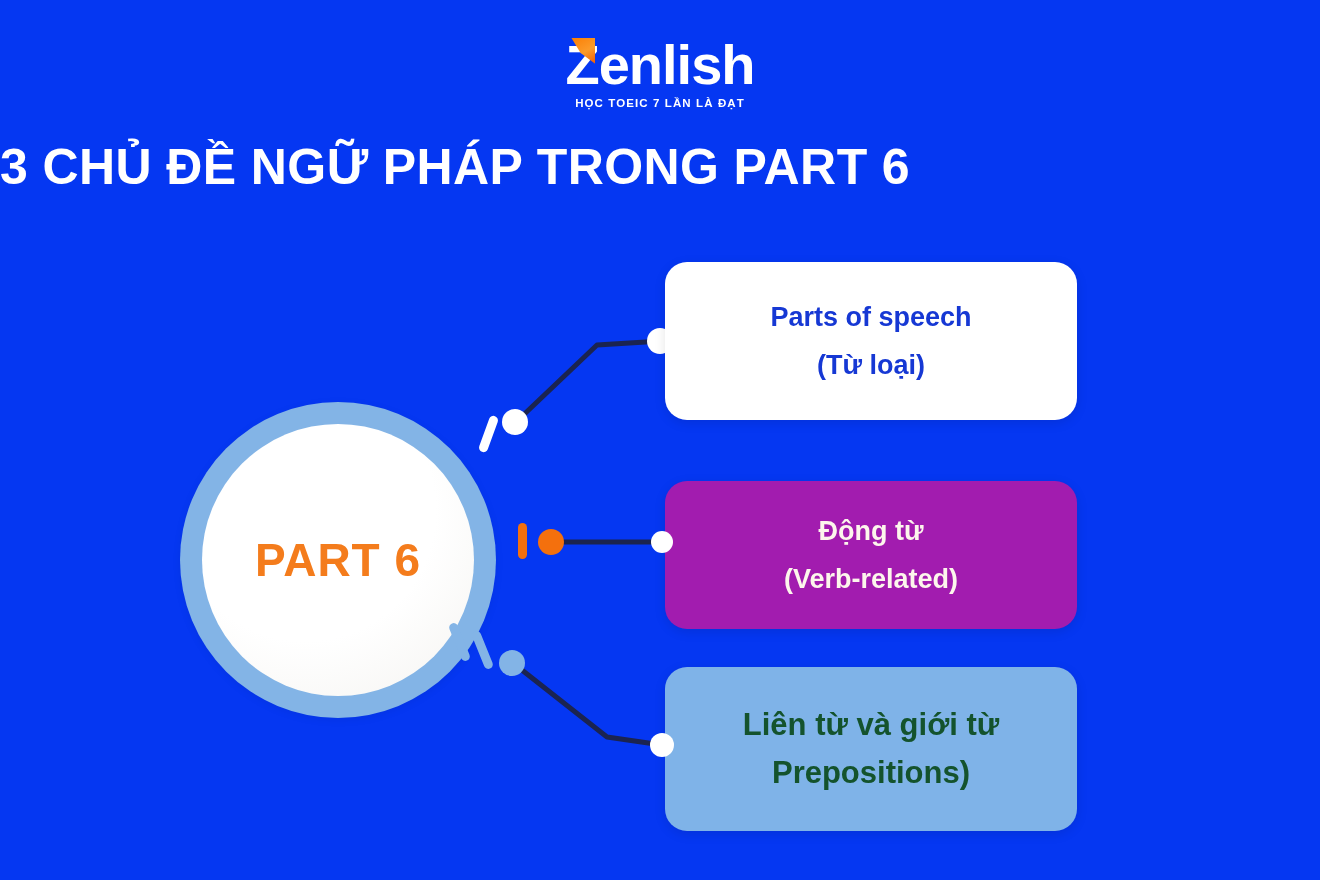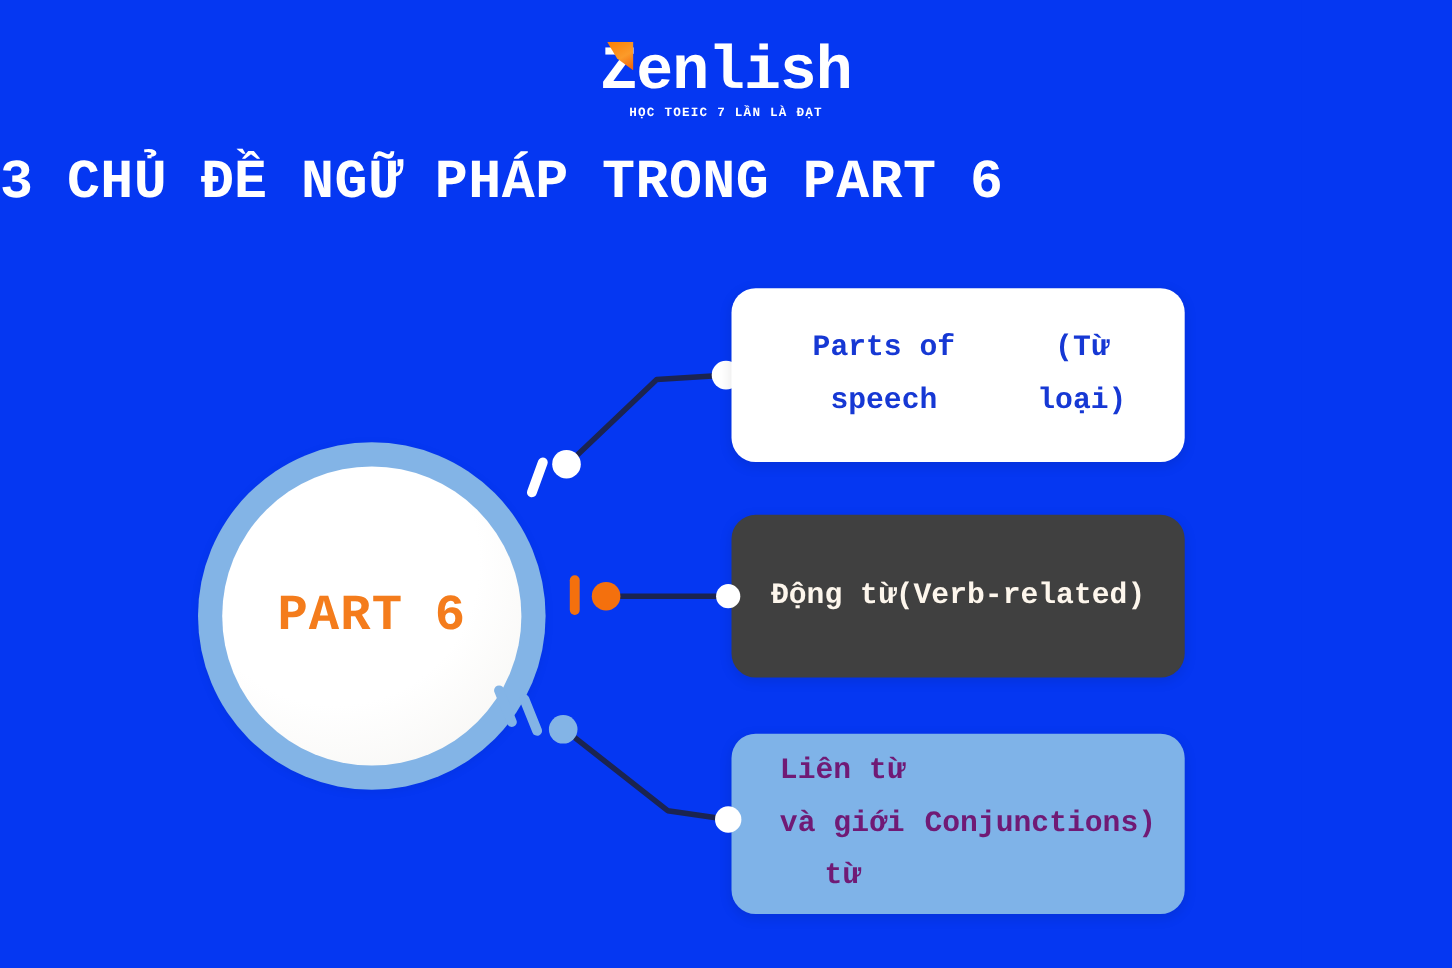--- a/index.html
+++ b/index.html
@@ -11,21 +11,20 @@
     height: 880px;
     overflow: hidden;
     font-family: "Liberation Sans", sans-serif;
     background: #0537f2;
   }
   #stage {
     position: relative;
     width: 1183px;
     height: 880px;
     background: #0537f2;
-    font-family: Liberation Mono, monospace;
   }
 
   
   .logo-block {
     position: absolute;
     left: 0;
     top: 36px;
     width: 1320px;
     text-align: center;
   }
@@ -102,53 +101,53 @@
     white-space: nowrap;
   }
 
   
   .card {
     position: absolute;
     left: 665px;
     width: 412px;
     border-radius: 22px;
     display: flex;
-    flex-direction: row;
+    flex-direction: column;
     align-items: center;
     justify-content: center;
     text-align: center;
     font-weight: 700;
     box-shadow: 0 3px 12px rgba(0,0,0,0.10);
     box-sizing: border-box;
     padding: 0 26px;
   }
   .card-line { display: block; }
 
   .card-1 {
     top: 262px;
     height: 158px;
     background: #ffffff;
     color: #1638d4;
     font-size: 27px;
     line-height: 48px;
   }
   .card-2 {
-    top: 468px;
+    top: 481px;
     height: 148px;
-    background: #404040;
+    background: #a21caf;
     color: #fdf6ec;
     font-size: 27px;
     line-height: 48px;
   }
   .card-3 {
     top: 667px;
     height: 164px;
     background: #7fb3e8;
-    color: #701a75;
-    font-size: 27px;
+    color: #14532d;
+    font-size: 31px;
     line-height: 48px;
   }
 
   
   .conn-svg {
     position: absolute;
     left: 0;
     top: 0;
     width: 1320px;
     height: 880px;
@@ -223,19 +222,19 @@
     <span class="card-line">(Từ loại)</span>
   </div>
 
   <div class="card card-2">
     <span class="card-line">Động từ</span>
     <span class="card-line">(Verb-related)</span>
   </div>
 
   <div class="card card-3">
     <span class="card-line">Liên từ và giới từ</span>
-    <span class="card-line">Conjunctions)</span>
+    <span class="card-line">Prepositions)</span>
   </div>
 
   <span class="dot dot-mid-far"></span>
   <span class="dot dot-bot-far"></span>
 
 </div>
 
 </body></html>

